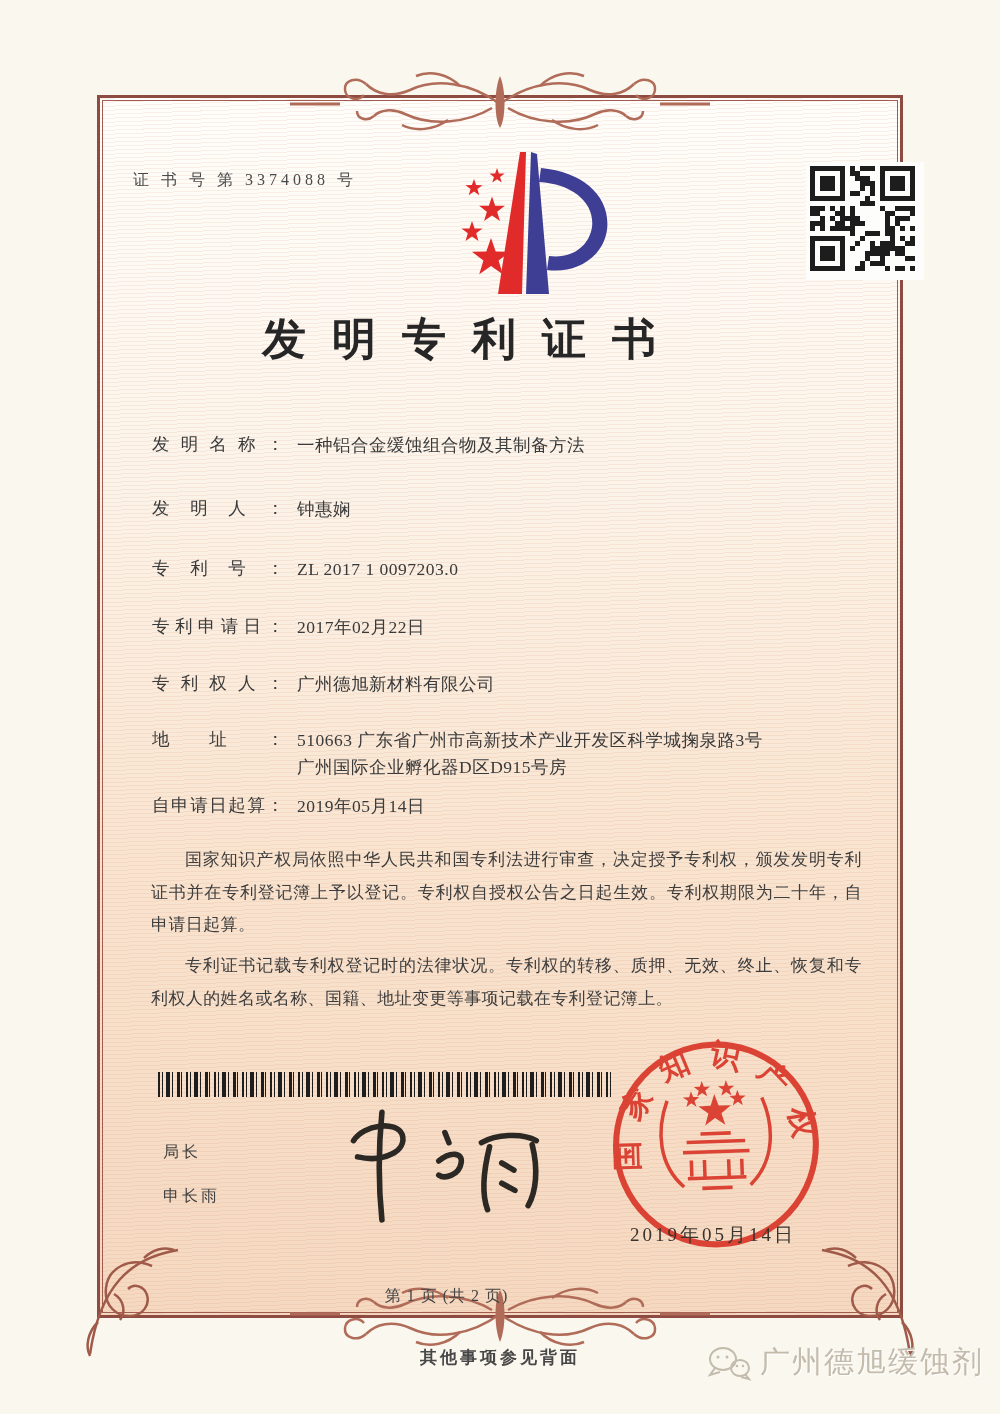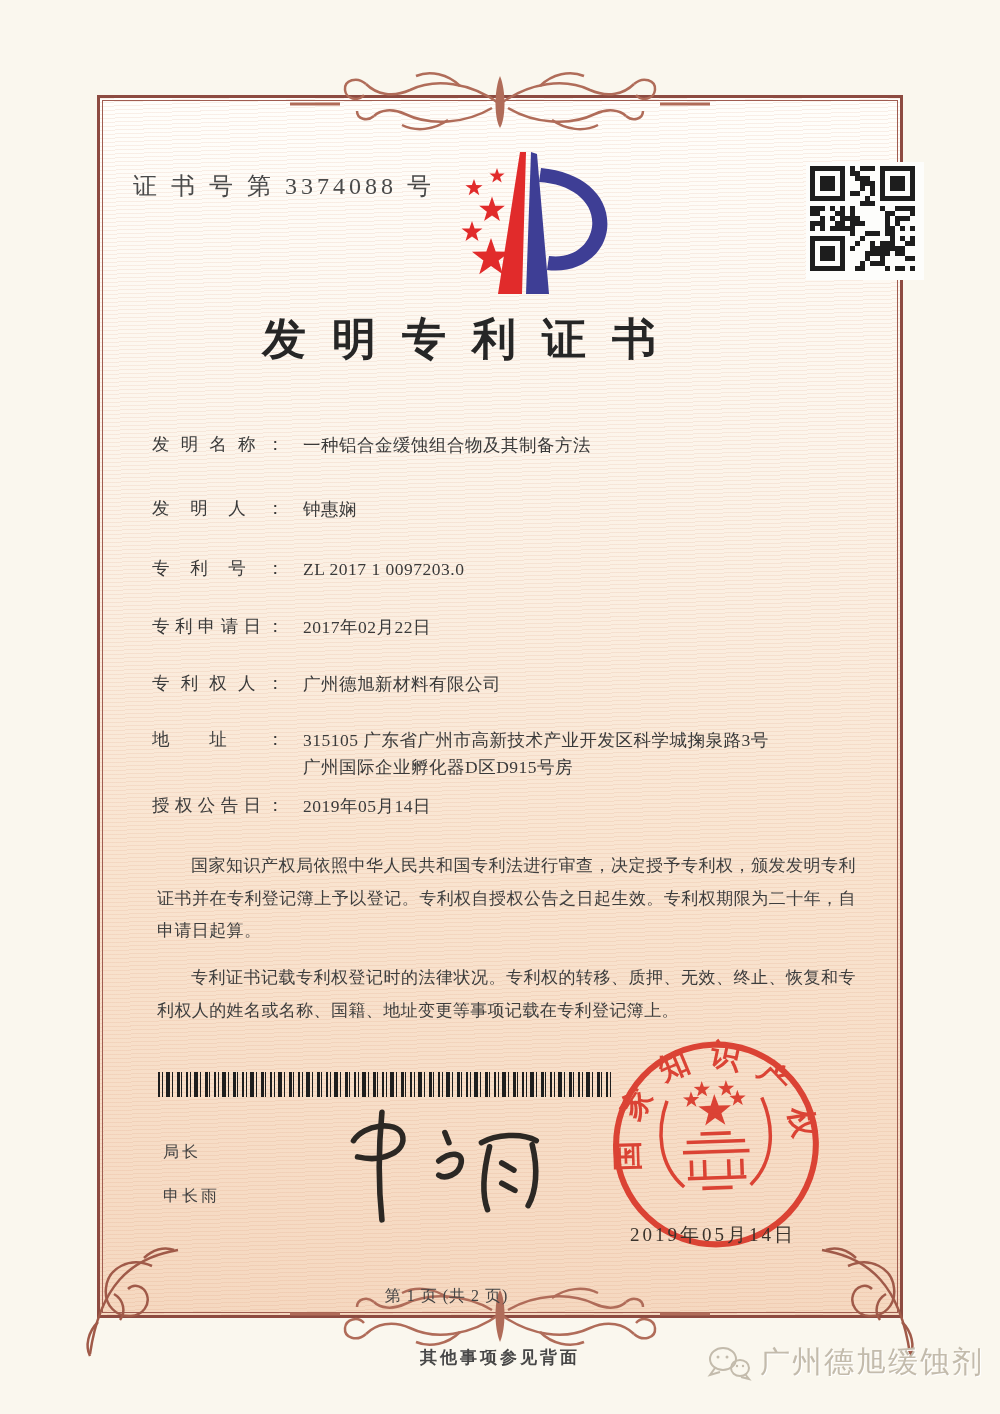--- a/index.html
+++ b/index.html
@@ -14,35 +14,35 @@
   .frame{
     left:97px;top:95px;width:806px;height:1223px;
     border:3px solid #8d4b41;box-sizing:border-box;
     background:
       repeating-linear-gradient(178deg, rgba(203,118,79,.11) 0 1px, rgba(255,255,255,0) 1px 4px),
       linear-gradient(180deg,#fffefb 0%,#fcf4ea 30%,#f9e4d0 62%,#f5d8c0 100%);
   }
   .frame::before{
     content:"";position:absolute;inset:2px;border:1px solid #a05c50;pointer-events:none;
   }
-  .certno{left:133px;top:170px;font-size:24px;letter-spacing:4px;color:#4a4a4a;}
+  .certno{left:133px;top:170px;font-size:16px;letter-spacing:4px;color:#4a4a4a;}
   .logo{left:425px;top:146px;}
   .qr{left:806px;top:162px;background:#fdfdfb;}
   .title{
     left:97px;top:310px;width:724px;text-align:center;
     font-size:44px;font-weight:700;color:#262626;
     letter-spacing:26px;text-indent:26px;
   }
   .field{left:152px;font-size:17.5px;color:#3a3a3a;width:730px;}
   .flabel{display:inline-block;width:132px;text-align:justify;text-align-last:justify;vertical-align:top;}
-  .fvalue{display:inline-block;vertical-align:top;margin-left:19px;max-width:500px;line-height:1.55;letter-spacing:.5px;}
+  .fvalue{display:inline-block;vertical-align:top;margin-left:13px;max-width:500px;line-height:1.55;letter-spacing:.5px;}
   .pair2{position:absolute;left:352px;top:0;}
   .paras{left:143px;top:836px;width:727px;font-size:17px;line-height:1.92;
     text-align:justify;color:#3d3d3d;letter-spacing:.4px;}
-  .para{text-indent:2em;margin:14px;}
+  .para{text-indent:2em;margin:8px;}
   .barcode{
     left:158px;top:1072px;width:453px;height:25px;
     background:repeating-linear-gradient(90deg,
       #1e1e1e 0 2px, rgba(0,0,0,0) 2px 4px,
       #1e1e1e 4px 5px, rgba(0,0,0,0) 5px 8px,
       #1e1e1e 8px 12px, rgba(0,0,0,0) 12px 14px,
       #1e1e1e 14px 15px, rgba(0,0,0,0) 15px 19px,
       #1e1e1e 19px 22px, rgba(0,0,0,0) 22px 23px,
       #1e1e1e 23px 24px, rgba(0,0,0,0) 24px 28px);
   }
@@ -261,24 +261,24 @@
 <div class="abs field" style="top:556px">
   <span class="flabel">专利号：</span><span class="fvalue">ZL 2017 1 0097203.0</span>
 </div>
 <div class="abs field" style="top:614px">
   <span class="flabel">专利申请日：</span><span class="fvalue">2017年02月22日</span>
 </div>
 <div class="abs field" style="top:671px">
   <span class="flabel">专利权人：</span><span class="fvalue">广州德旭新材料有限公司</span>
 </div>
 <div class="abs field" style="top:727px">
-  <span class="flabel">地址：</span><span class="fvalue" style="max-width:480px">315105 广东省广州市高新技术产业开发区科学城掬泉路3号广州国际企业孵化器D区D915号房</span>
+  <span class="flabel">地址：</span><span class="fvalue" style="max-width:480px">510663 广东省广州市高新技术产业开发区科学城掬泉路3号广州国际企业孵化器D区D915号房</span>
 </div>
 <div class="abs field" style="top:793px">
-  <span class="flabel">授权公告日：</span><span class="fvalue">2019年05月14日</span>
+  <span class="flabel">自申请日起算：</span><span class="fvalue">2019年05月14日</span>
 </div>
 
 <div class="abs paras">
   <p class="para">国家知识产权局依照中华人民共和国专利法进行审查，决定授予专利权，颁发发明专利证书并在专利登记簿上予以登记。专利权自授权公告之日起生效。专利权期限为二十年，自申请日起算。</p>
   <p class="para">专利证书记载专利权登记时的法律状况。专利权的转移、质押、无效、终止、恢复和专利权人的姓名或名称、国籍、地址变更等事项记载在专利登记簿上。</p>
 </div>
 
 <div class="abs barcode"></div>
 
 <div class="abs signer" style="top:1142px">局长</div>

